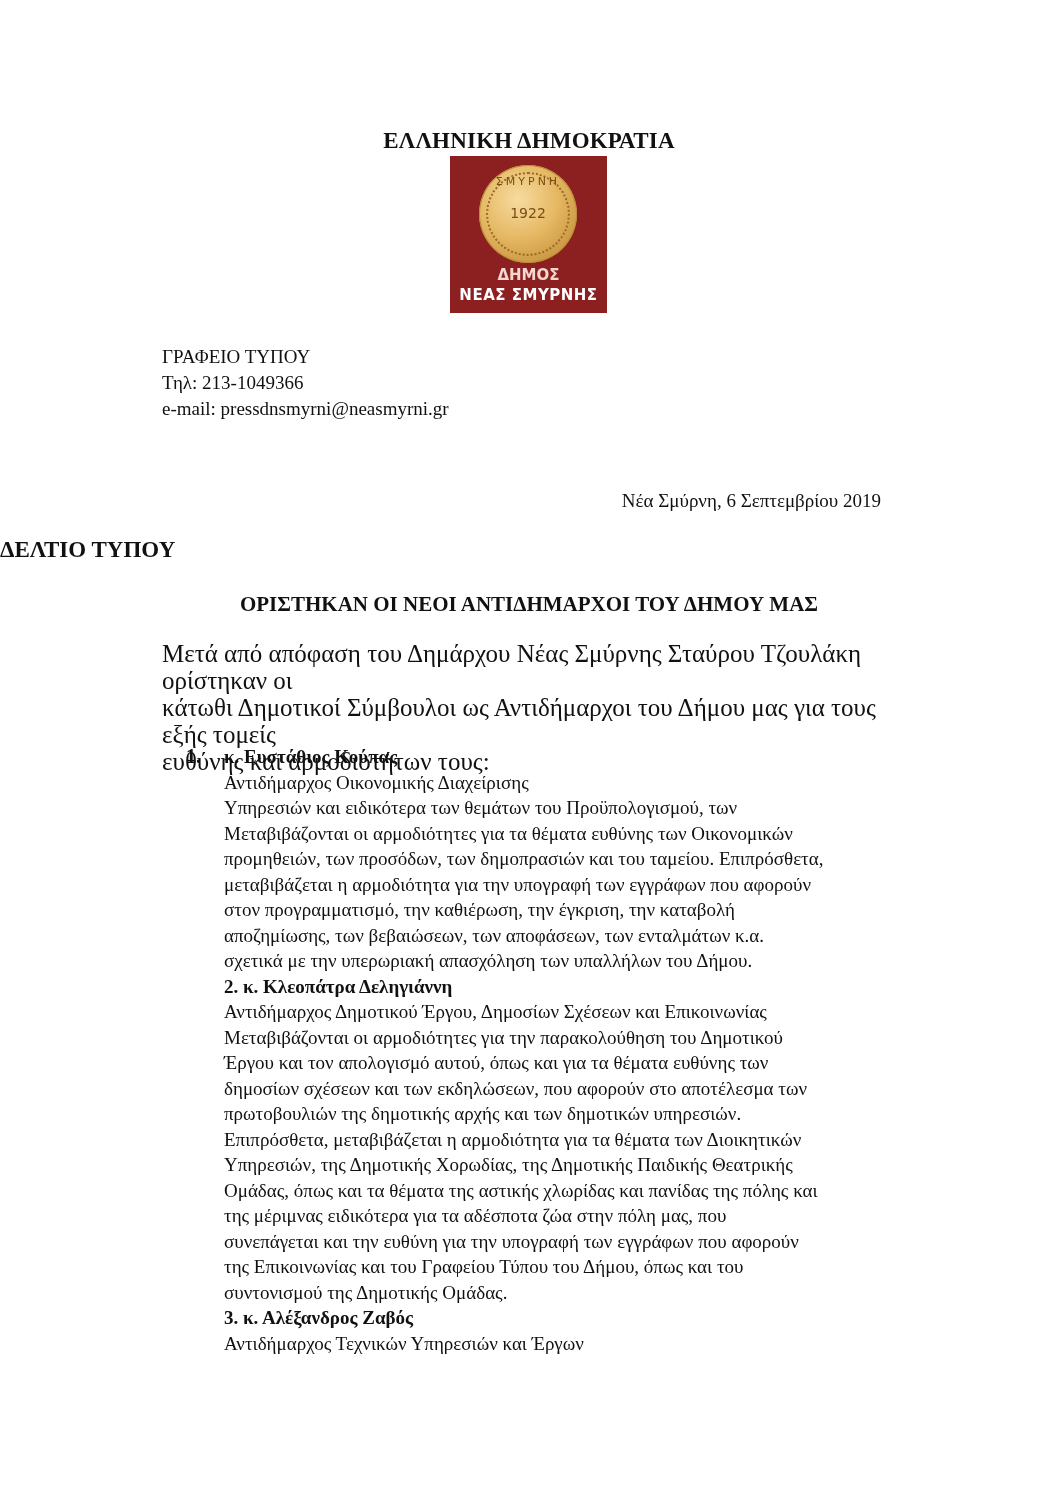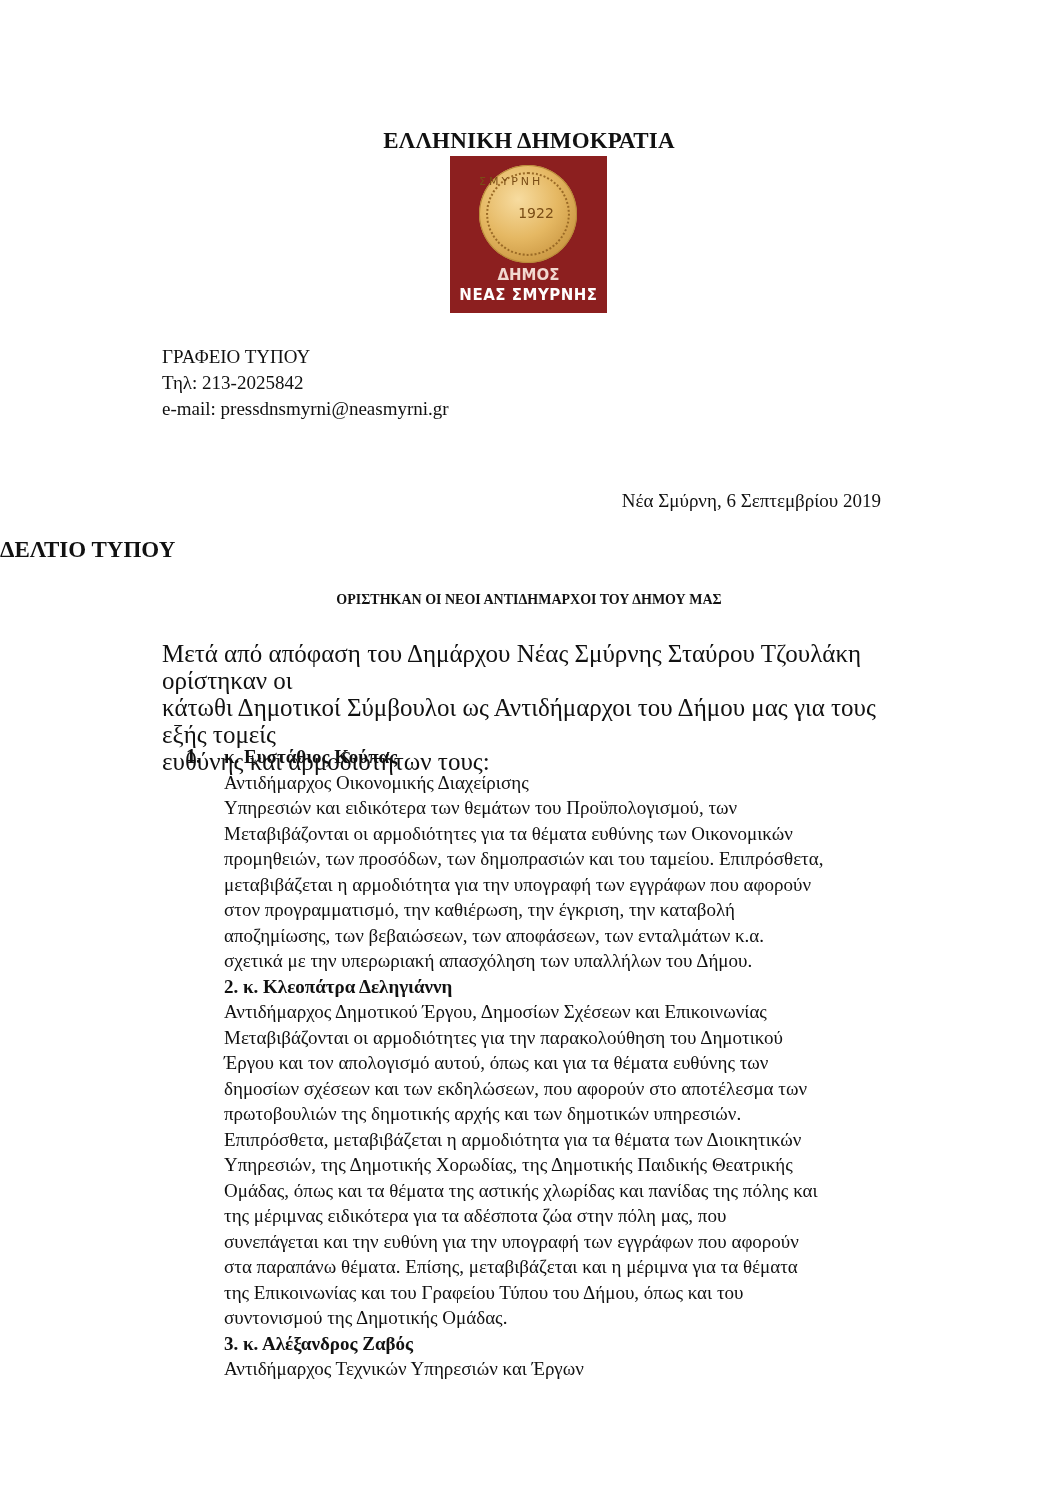--- a/index.html
+++ b/index.html
@@ -7,31 +7,31 @@
          font-family: "Liberation Serif", "DejaVu Serif", serif; color: #111; }
   .abs { position: absolute; }
   .hdr-country { left: 0; width: 1058px; top: 128px; text-align: center; font-weight: bold; font-size: 23px; letter-spacing: 0.2px; }
   .logo { left: 450px; top: 156px; width: 157px; height: 157px; background: #8c1f1f; }
   .coin { position: absolute; left: 29px; top: 9px; width: 98px; height: 98px; border-radius: 50%;
           background: radial-gradient(circle at 40% 35%, #f7dca0 0%, #e5b863 45%, #c99540 80%, #a8762d 100%);
           box-shadow: 0 0 0 1px #b98a3a inset; }
   .coin-ring { position: absolute; left: 7px; top: 7px; width: 84px; height: 84px; border-radius: 50%;
                border: 2px dotted #9a6a26; box-sizing: border-box; }
   .coin-year { position: absolute; left: 0; width: 98px; top: 40px; text-align: center;
-               font-family: "DejaVu Sans", sans-serif; font-size: 14px; color: #7a4d16; padding-left: 8px; }
-  .coin-top { position: absolute; left: 0; width: 98px; top: 10px; 
+               font-family: "DejaVu Sans", sans-serif; font-size: 14px; color: #7a4d16; }
+  .coin-top { position: absolute; left: 0; width: 98px; top: 10px; text-align: center;
               font-family: "DejaVu Sans", sans-serif; font-size: 11px; color: #7a4d16; letter-spacing: 3px; }
   .logo-l1 { position: absolute; left: 0; width: 157px; top: 110px; text-align: center;
              font-family: "DejaVu Sans", sans-serif; font-size: 15px; color: #f2d8d0; font-weight: bold; }
   .logo-l2 { position: absolute; left: 0; width: 157px; top: 130px; text-align: center;
              font-family: "DejaVu Sans", sans-serif; font-size: 15px; color: #ffffff; font-weight: bold; letter-spacing: 0.5px; }
   .contact { left: 162px; top: 344px; font-size: 19px; line-height: 26px; }
   .date { right: 177px; top: 490px; font-size: 19px; }
   .title { left: 0; width: 1058px; top: 537px; font-weight: bold; font-size: 23px; }
-  .subtitle { left: 0; width: 1058px; top: 592px; text-align: center; font-weight: bold; font-size: 14px; }
+  .subtitle { left: 0; width: 1058px; top: 592px; text-align: center; font-weight: bold; font-size: 21px; }
   .intro { left: 162px; top: 640px; width: 750px; font-size: 25px; line-height: 27px; }
   .list { left: 186px; top: 744px; width: 720px; font-size: 19px; line-height: 25.5px; }
   .item { position: relative; padding-left: 38px; }
   .item-num { position: absolute; left: 0; top: 0; font-weight: bold; font-size: 20px; }
   .item-name { font-weight: bold; }
   p { margin: 0; }
 </style>
 </head>
 <body>
 
@@ -42,21 +42,21 @@
     <div class="coin-ring"></div>
     <div class="coin-top">ΣΜΥΡΝΗ</div>
     <div class="coin-year">1922</div>
   </div>
   <div class="logo-l1">ΔΗΜΟΣ</div>
   <div class="logo-l2">ΝΕΑΣ ΣΜΥΡΝΗΣ</div>
 </div>
 
 <div class="abs contact">
   <p>ΓΡΑΦΕΙΟ ΤΥΠΟΥ</p>
-  <p>Τηλ: 213-2025842</p>
+  <p>Τηλ: 213-1049366</p>
   <p>e-mail: pressdnsmyrni@neasmyrni.gr</p>
 </div>
 
 <div class="abs date">Νέα Σμύρνη, 6 Σεπτεμβρίου 2019</div>
 
 <div class="abs title">ΔΕΛΤΙΟ ΤΥΠΟΥ</div>
 <div class="abs subtitle">ΟΡΙΣΤΗΚΑΝ ΟΙ ΝΕΟΙ ΑΝΤΙΔΗΜΑΡΧΟΙ ΤΟΥ ΔΗΜΟΥ ΜΑΣ</div>
 
 <div class="abs intro">
   <p>Μετά από απόφαση του Δημάρχου Νέας Σμύρνης Σταύρου Τζουλάκη ορίστηκαν οι</p>
@@ -82,21 +82,20 @@
     <p>Αντιδήμαρχος Δημοτικού Έργου, Δημοσίων Σχέσεων και Επικοινωνίας</p>
     <p>Μεταβιβάζονται οι αρμοδιότητες για την παρακολούθηση του Δημοτικού</p>
     <p>Έργου και τον απολογισμό αυτού, όπως και για τα θέματα ευθύνης των</p>
     <p>δημοσίων σχέσεων και των εκδηλώσεων, που αφορούν στο αποτέλεσμα των</p>
     <p>πρωτοβουλιών της δημοτικής αρχής και των δημοτικών υπηρεσιών.</p>
     <p>Επιπρόσθετα, μεταβιβάζεται η αρμοδιότητα για τα θέματα των Διοικητικών</p>
     <p>Υπηρεσιών, της Δημοτικής Χορωδίας, της Δημοτικής Παιδικής Θεατρικής</p>
     <p>Ομάδας, όπως και τα θέματα της αστικής χλωρίδας και πανίδας της πόλης και</p>
     <p>της μέριμνας ειδικότερα για τα αδέσποτα ζώα στην πόλη μας, που</p>
     <p>συνεπάγεται και την ευθύνη για την υπογραφή των εγγράφων που αφορούν</p>
-    <p>στα παραπάνω θέματα. Επίσης, μεταβιβάζεται και η μέριμνα για τα θέματα</p>
     <p>της Επικοινωνίας και του Γραφείου Τύπου του Δήμου, όπως και του</p>
     <p>συντονισμού της Δημοτικής Ομάδας.</p>
   </div>
   <div class="item">
     <p class="item-name"><span>3.</span> <span>κ. Αλέξανδρος Ζαβός</span></p>
     <p>Αντιδήμαρχος Τεχνικών Υπηρεσιών και Έργων</p>
   </div>
 </div>
 
 </body></html>

